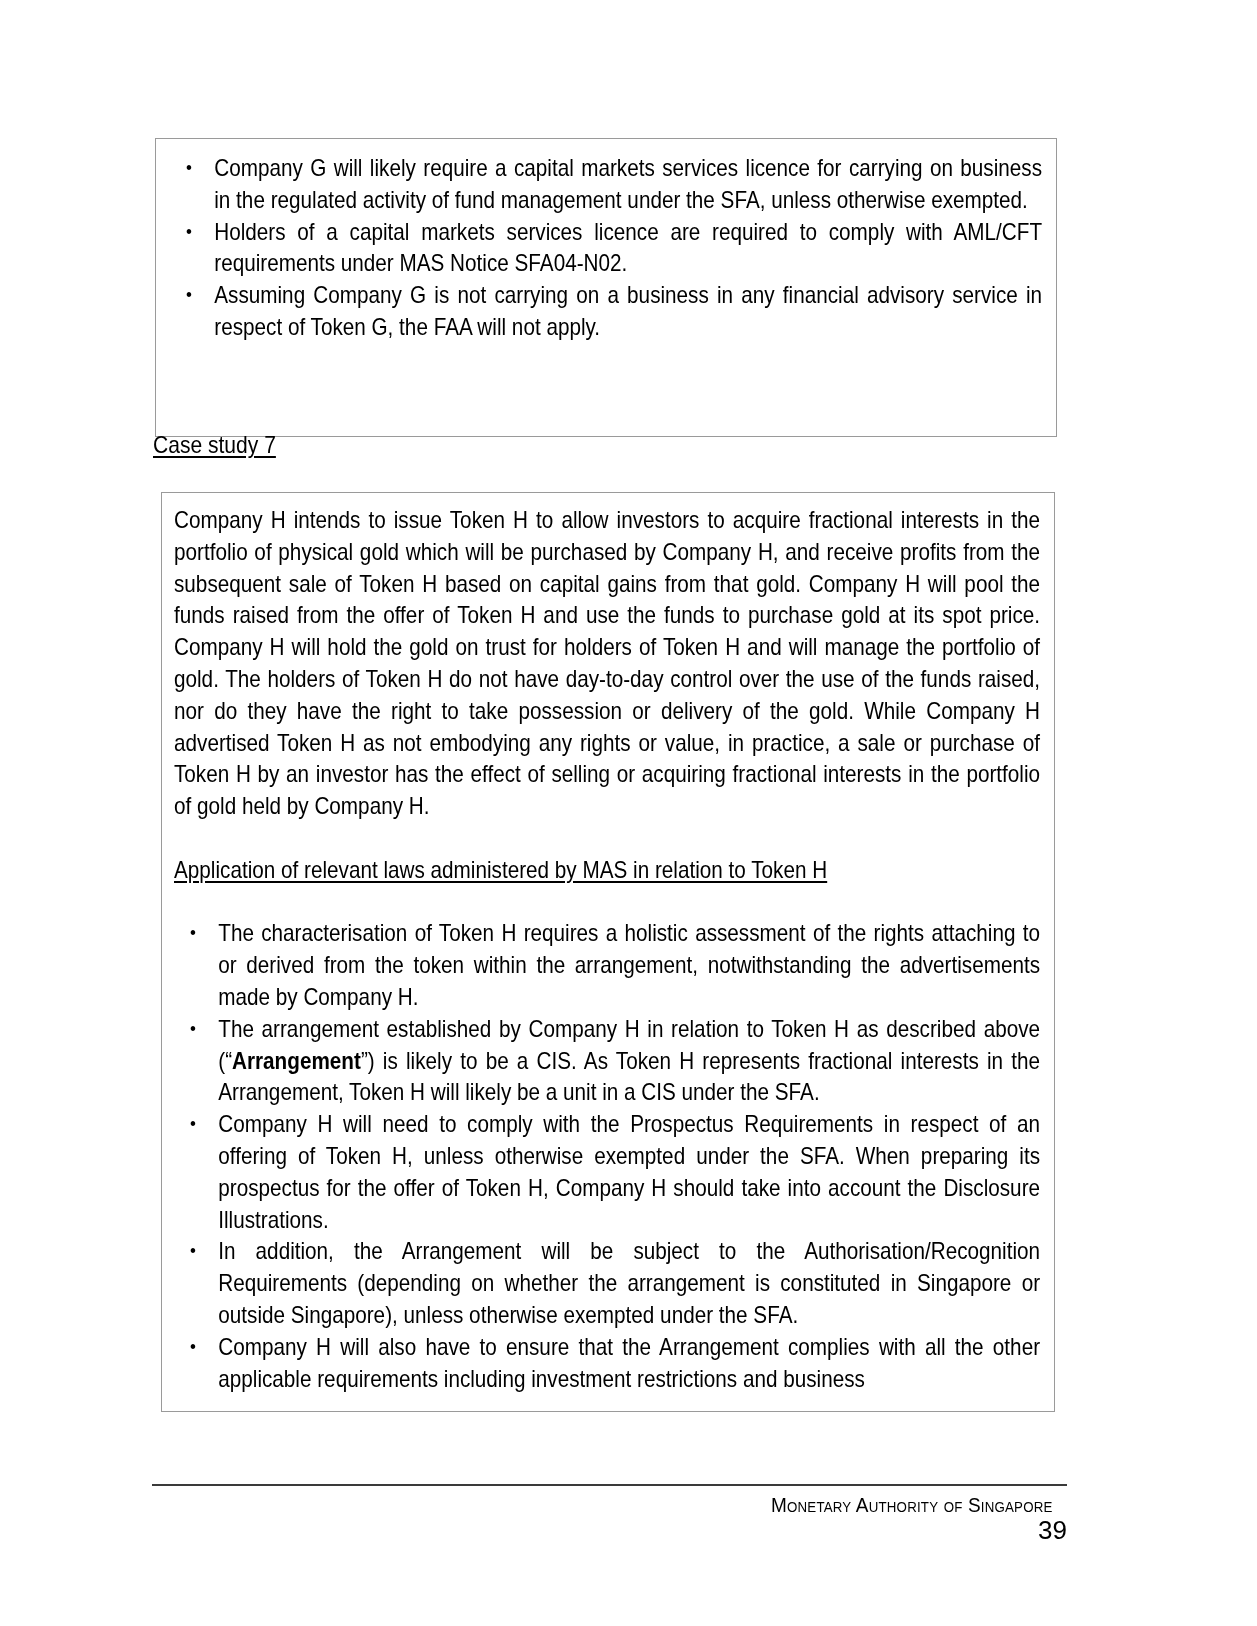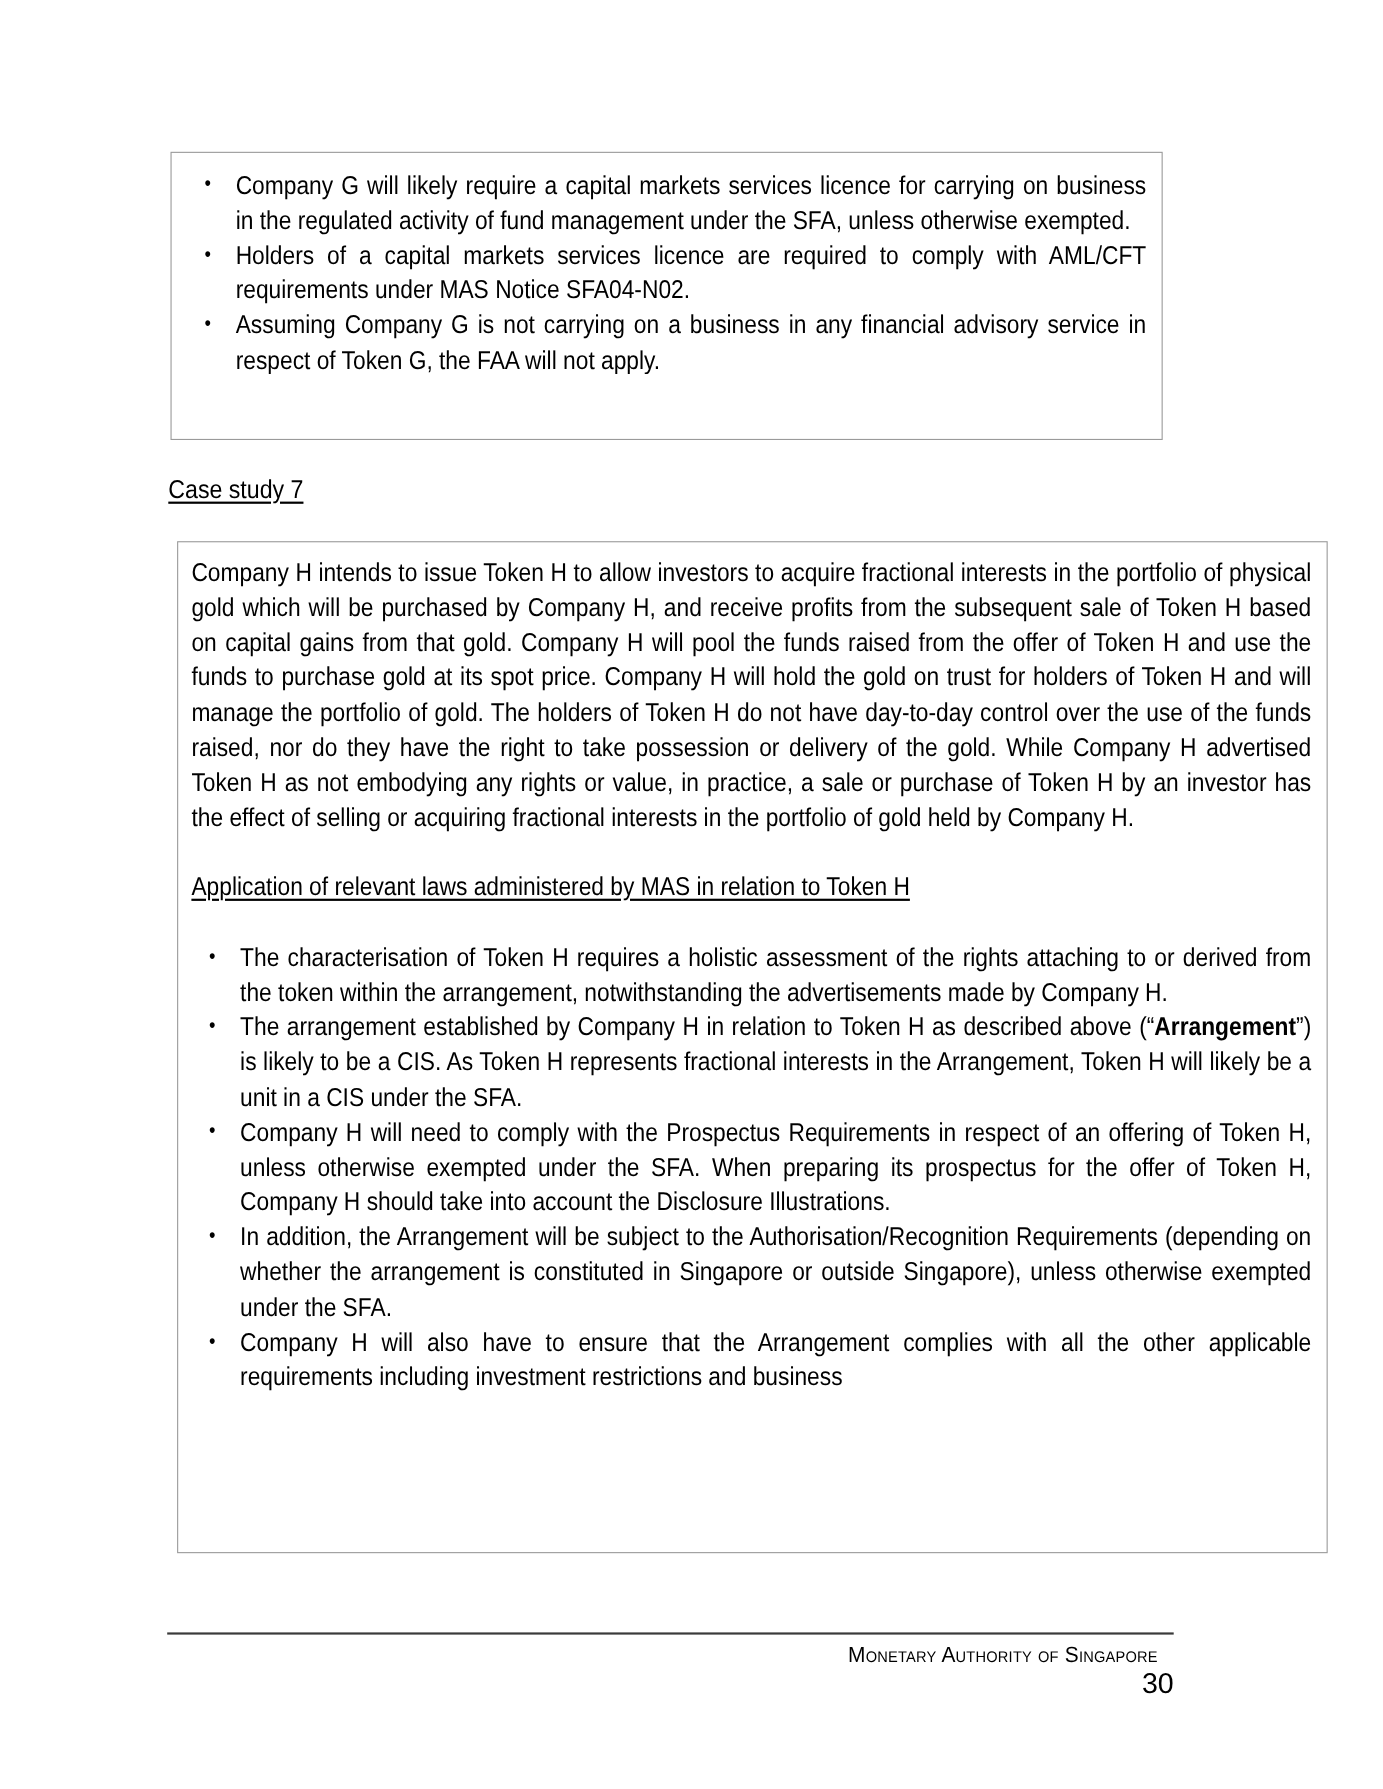--- a/index.html
+++ b/index.html
@@ -50,27 +50,27 @@
   .box {
     position: absolute;
     box-sizing: border-box;
     border: 1.4px solid #9a9a9a;
     background: #ffffff;
   }
   .box-1 {
     left: 155px;
     top: 138px;
     width: 902px;
-    height: 262px;
+    height: 299px;
     padding: 14px 14px 10px 14px;
   }
   .box-2 {
     left: 161px;
     top: 492px;
-    width: 1046px;
+    width: 894px;
     height: 920px;
     padding: 12px 14px 0 12px;
     overflow: hidden;
   }
 
   
   .body-text {
     font-family: "Liberation Sans", sans-serif;
     font-size: 23.4px;
     line-height: 31.8px;
@@ -219,17 +219,17 @@
         <li><span>Company H will also have to ensure that the Arrangement complies with all the other applicable requirements including investment restrictions and business</span><b class="strong"></b><span></span></li>
       </ul>
 
     </div>
   </div>
 
   <div class="footer-zone">
     <div class="footer-rule"></div>
     <div class="footer-row">
       <div class="footer-org">Monetary Authority of Singapore</div>
-      <div class="footer-pageno">30</div>
+      <div class="footer-pageno">39</div>
     </div>
   </div>
 
 </div>
 
 </body></html>

